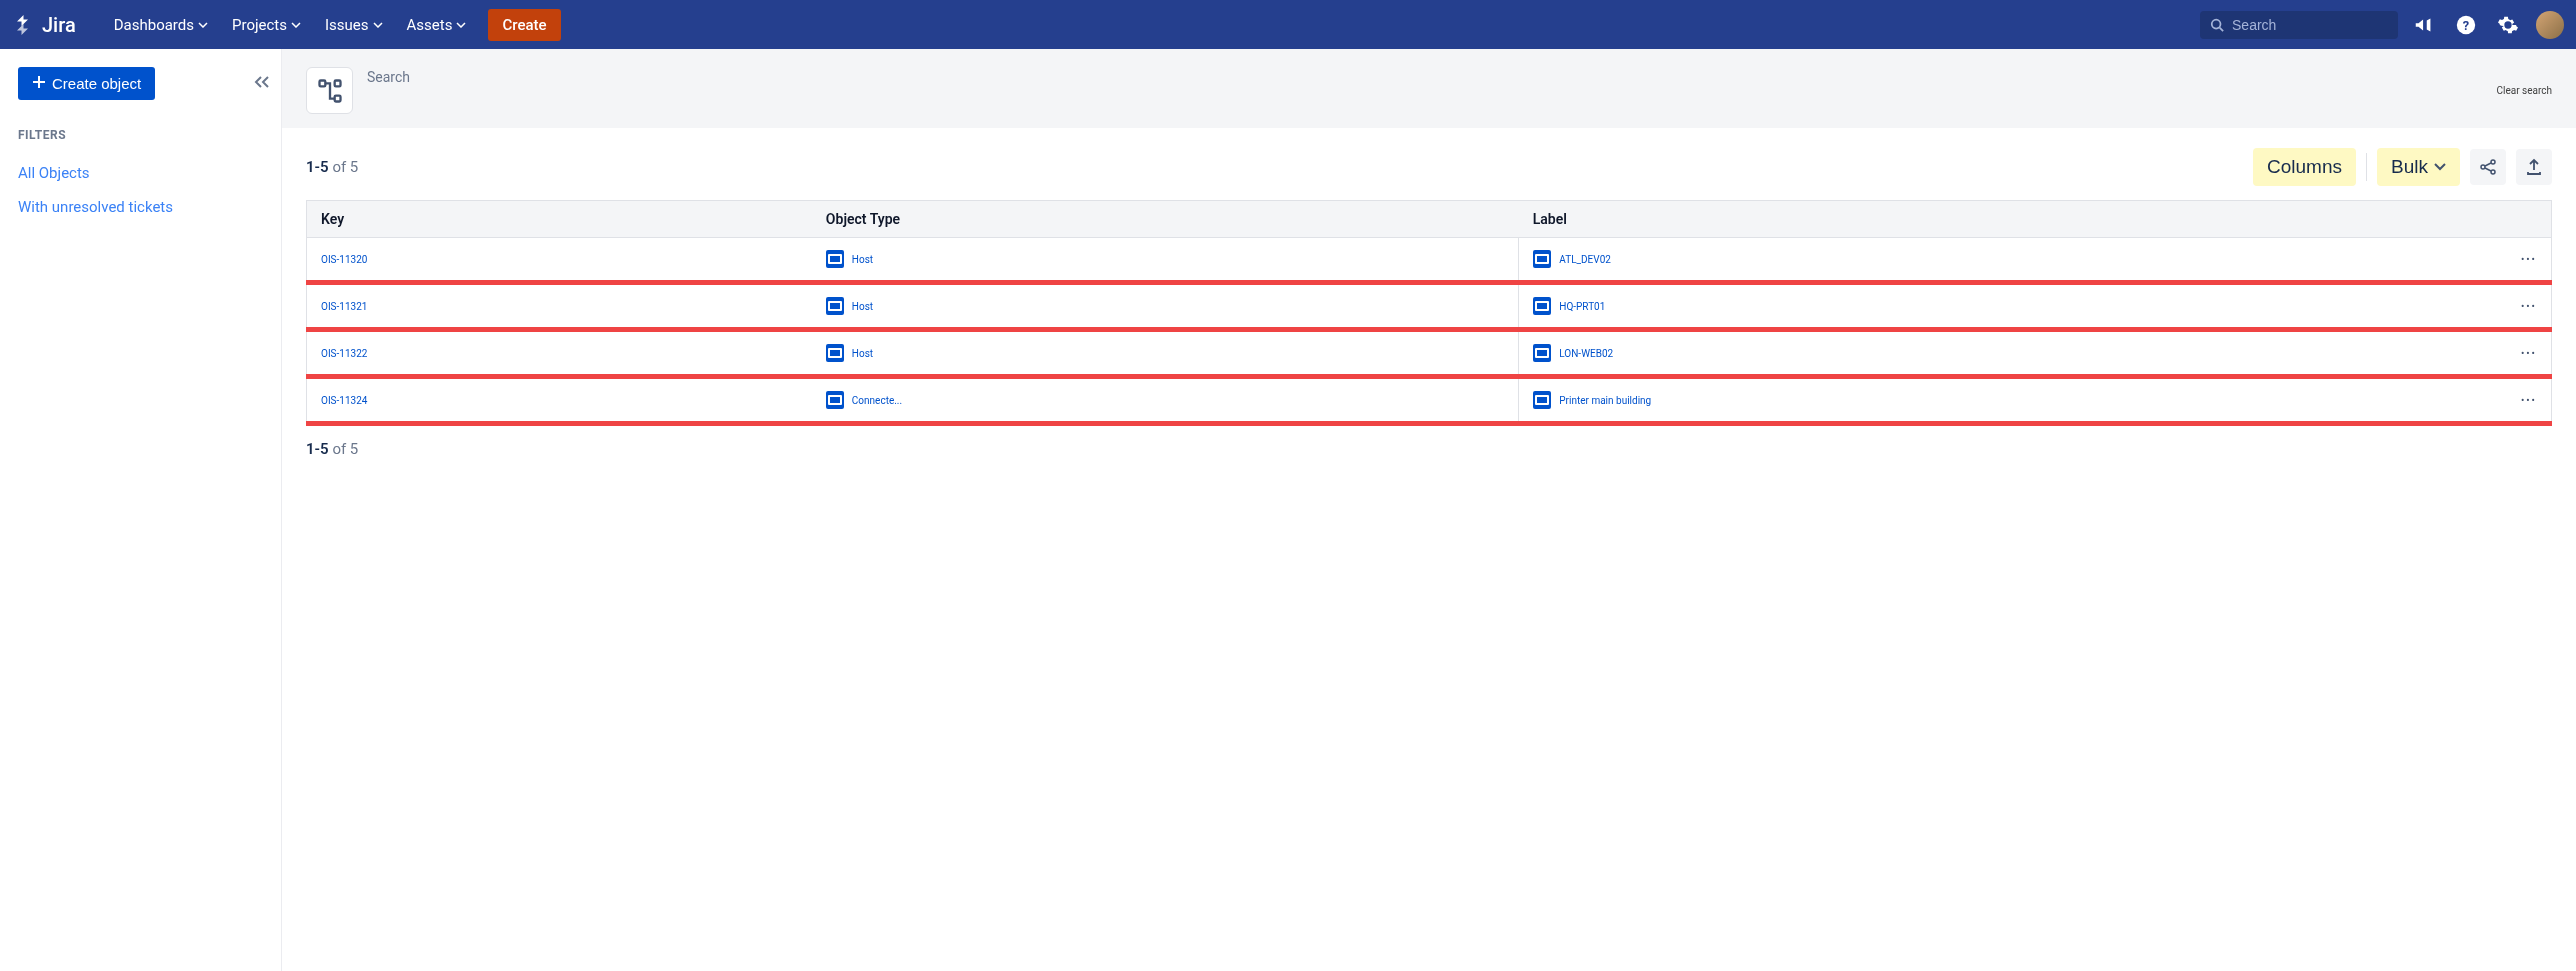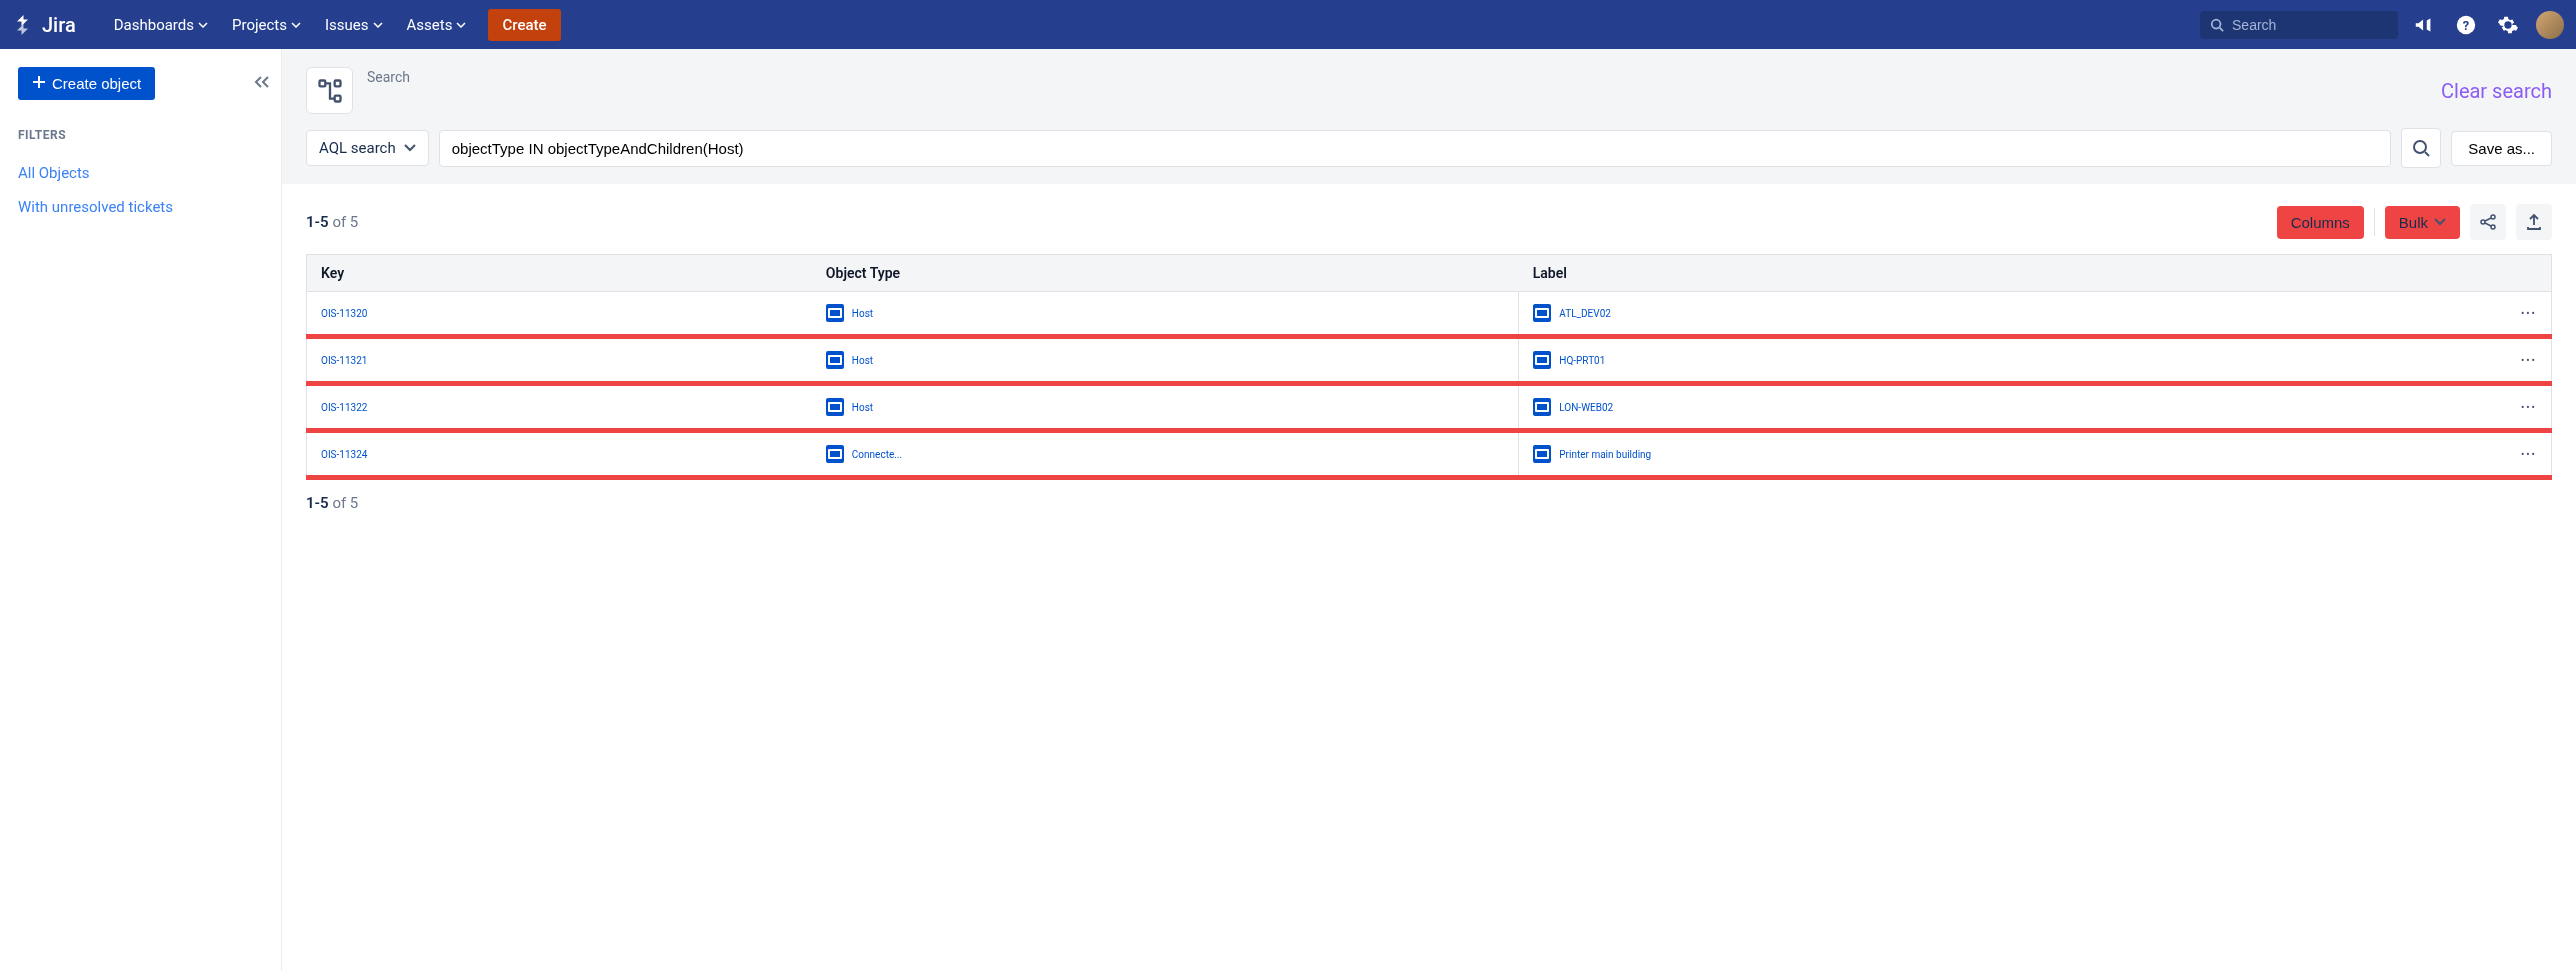--- a/index.html
+++ b/index.html
@@ -29,34 +29,34 @@
 .filter-item { padding: 8px 0; font-size: 15px; cursor: pointer; color: #3b82f6; }
 
 
 .main { flex: 1; background: #f4f5f7; display: flex; flex-direction: column; }
 .main-header { padding: 18px 24px 14px 24px; display: flex; align-items: flex-start; }
 .header-icon { width: 47px; height: 47px; background: #fff; border: 1px solid #dfe1e6; border-radius: 6px; display: flex; align-items: center; justify-content: center; margin-right: 14px; font-size: 24px; color: #42526E; }
 .header-title-block { flex: 1; }
 .header-title-row { display: flex; align-items: center; gap: 12px; }
 .header-title { font-size: 25px; font-weight: 500; color: #172B4D; }
 .header-sub { color: #6B778C; font-size: 14px; margin-top: 2px; }
-.clear-search { color: #8b5cf6; font-size: 20px; cursor: pointer; align-self: center; }
+.clear-search { color: #404040; font-size: 10px; cursor: pointer; align-self: center; }
 
 .search-row { padding: 0 24px 16px 24px; display: flex; gap: 10px; align-items: center; }
 .aql-dropdown { background: #fff; border: 1px solid #dfe1e6; border-radius: 4px; padding: 8px 12px; display: flex; align-items: center; gap: 8px; font-size: 15px; cursor: pointer; }
 .query-input { flex: 1; background: #fff; border: 1px solid #dfe1e6; border-radius: 4px; padding: 9px 12px; font-size: 15px; outline: none; }
 .search-btn { background: #fff; border: 1px solid #dfe1e6; border-radius: 4px; width: 40px; height: 40px; display: flex; align-items: center; justify-content: center; cursor: pointer; }
 .save-as-btn { background: #fff; border: 1px solid #dfe1e6; border-radius: 4px; padding: 8px 16px; font-size: 15px; cursor: pointer; }
 
 .content { background: #fff; flex: 1; padding: 20px 24px; }
 .toolbar-row { display: flex; align-items: center; margin-bottom: 14px; }
 .count-text { font-size: 15px; color: #6B778C; }
 .count-text strong { color: #172B4D; font-weight: 600; }
 .toolbar-row .spacer2 { flex: 1; }
-.tool-btn { background: #ef4444; border: none; border-radius: 4px; padding: 8px 14px; font-size: 15px; cursor: pointer; display: flex; align-items: center; gap: 6px; color: #172B4D; }
+.tool-btn { background: #fef9c3; border: none; border-radius: 4px; padding: 8px 14px; font-size: 19px; cursor: pointer; display: flex; align-items: center; gap: 6px; color: #172B4D; }
 .tool-group { display: flex; gap: 10px; align-items: center; }
 .divider-v { width: 1px; height: 28px; background: #dfe1e6; }
 .icon-btn { background: #f4f5f7; border: none; border-radius: 4px; width: 36px; height: 36px; display: flex; align-items: center; justify-content: center; cursor: pointer; color: #42526E; }
 
 
 .tbl { width: 100%; border: 1px solid #dfe1e6; border-collapse: collapse; }
 .tbl th { background: #f4f5f7; text-align: left; padding: 10px 14px; font-size: 14px; font-weight: 600; color: #0f172a; border-bottom: 1px solid #dfe1e6; }
 .tbl td { padding: 12px 14px; border-bottom: 5px solid #ef4444; font-size: 10px; }
 .tbl td.divider-col { border-right: 1px solid #dfe1e6; }
 .link { color: #0052CC; cursor: pointer; }
@@ -163,36 +163,20 @@
             <rect x="16" y="16" width="5" height="5" rx="1" stroke="#42526E" stroke-width="2" fill="none"></rect>
             <path d="M8 5.5h4v13h4M12 5.5v0" stroke="#42526E" stroke-width="2" fill="none"></path>
           </svg>
       </div>
       <div class="header-title-block">
         <div class="header-sub">Search</div>
       </div>
       <div class="clear-search">Clear search</div>
     </div>
 
-    <div class="search-row">
-      <div class="aql-dropdown">
-        <span>AQL search</span>
-        <svg width="12" height="8" viewBox="0 0 12 8">
-            <path d="M1 1l5 5 5-5" stroke="#42526E" stroke-width="2" fill="none"></path>
-          </svg>
-      </div>
-      <input class="query-input" type="text" value="objectType IN objectTypeAndChildren(Host)" style="">
-      <button class="search-btn">
-        <svg width="18" height="18" viewBox="0 0 18 18">
-            <circle cx="8" cy="8" r="6" stroke="#42526E" stroke-width="2" fill="none"></circle>
-            <line x1="13" y1="13" x2="17" y2="17" stroke="#42526E" stroke-width="2"></line>
-          </svg>
-      </button>
-      <button class="save-as-btn">Save as...</button>
-    </div>
 
     <div class="content">
       <div class="toolbar-row">
         <div class="count-text">
           <strong>1-5</strong> <span>of 5</span>
         </div>
         <div class="spacer2"></div>
         <div class="tool-group">
           <button class="tool-btn">Columns</button>
           <div class="divider-v"></div>

